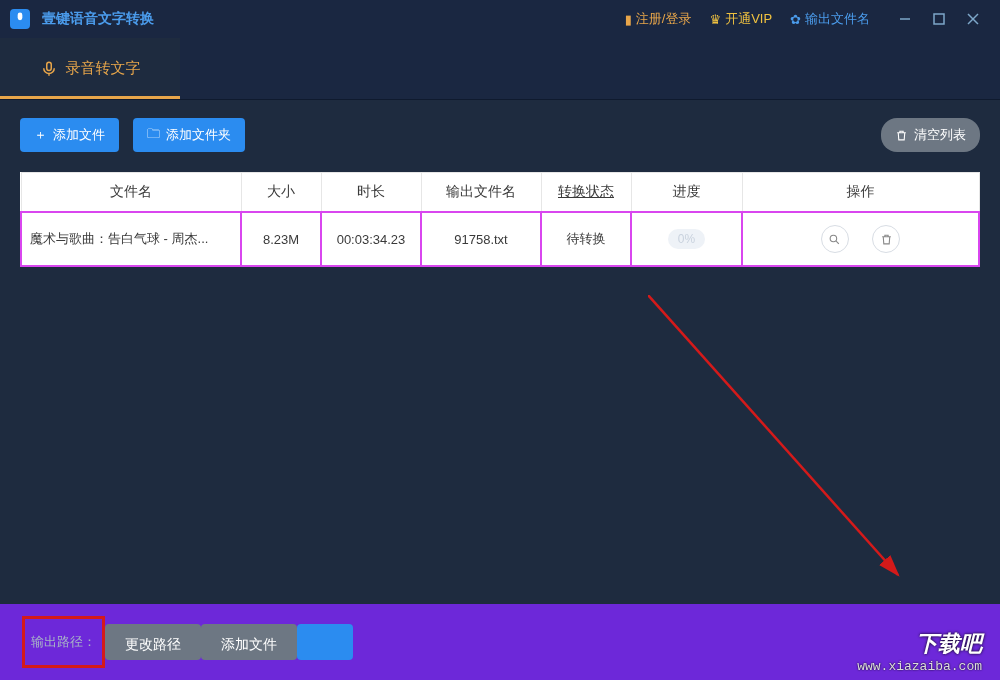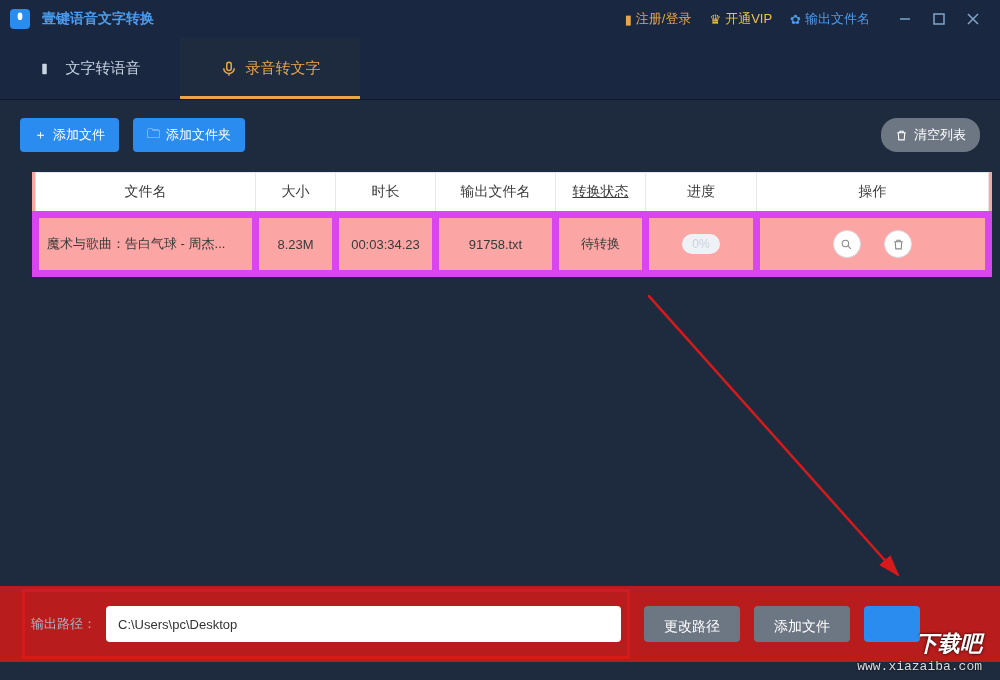--- a/index.html
+++ b/index.html
@@ -24,36 +24,36 @@
 .tab.active::after { content: ""; position: absolute; bottom: 0; left: 0; right: 0; height: 3px; background: #e8a64a; }
 .tab-icon { width: 18px; height: 18px; }
 
 .content { padding: 18px 20px 0 20px; }
 .toolbar { display: flex; gap: 14px; align-items: center; }
 .btn { height: 34px; padding: 0 14px; border-radius: 4px; display: flex; align-items: center; gap: 6px; font-size: 13px; color: #fff; cursor: pointer; border: none; }
 .btn.blue { background: #2b8cf0; }
 .btn.gray { background: #6d7783; }
 .spacer { flex: 1; }
 
-.table { margin-top: 20px; background: #fca5a5; width: 100%; border-collapse: collapse; margin-left: 12px; }
+.table { margin-top: 20px; background: #ffffff; width: 100%; border-collapse: collapse; }
 .table th { background: #fff; color: #3a3a3a; font-weight: normal; font-size: 14px; padding: 10px 6px; border: 1px solid #e6e6e6; }
-.table td { color: #3a3a3a; font-size: 13px; padding: 12px 6px; border: 7px solid #d946ef; text-align: center; }
+.table td { color: #3a3a3a; font-size: 13px; padding: 12px 6px; border: 2px solid #d946ef; text-align: center; }
 .table td.fname { text-align: left; padding-left: 8px; }
 .col-name { width: 220px; }
 .col-size { width: 80px; }
 .col-dur { width: 100px; }
 .col-out { width: 120px; }
 .col-stat { width: 90px; text-decoration: underline; }
 .col-prog { width: 111px; }
 .col-act { }
 .progress-pill { background: #eef2f7; color: #c9d2de; border-radius: 12px; padding: 3px 10px; font-size: 12px; display: inline-block; }
 .act-btn { width: 28px; height: 28px; border-radius: 50%; border: 1px solid #d8dde4; background: #fff; display: inline-flex; align-items: center; justify-content: center; cursor: pointer; margin: 0 10px; color: #888; }
 .act-btn svg { width: 13px; height: 13px; }
 
-.bottombar { position: absolute; left: 0; right: 0; bottom: 18px; height: 76px; background: #b91c1c; display: flex; align-items: center; padding: 0 22px; gap: 14px; }
+.bottombar { position: absolute; left: 0; right: 0; bottom: 0; height: 76px; background: #6d28d9; display: flex; align-items: center; padding: 0 22px; }
 .output-group { display: flex; align-items: center; gap: 10px; border: 3px solid #d41a1a; padding: 14px 6px 14px 6px; flex: 0 0 auto; }
 .output-label { color: #a8b4c6; font-size: 13px; }
 .output-input { width: 515px; height: 36px; border-radius: 4px; border: none; background: #fff; padding: 0 12px; font-size: 13px; color: #333; }
 .gbtn { background: #6d7783; color: #fff; height: 36px; padding: 12px 20px; border-radius: 4px; border: none; font-size: 14px; cursor: pointer; }
 .rightbtn { background: #2b8cf0; position: relative; }
 
 .arrow-line { position: absolute; top: 295px; left: 648px; width: 300px; height: 300px; pointer-events: none; }
 
 .watermark { position: absolute; right: 18px; bottom: 6px; text-align: right; pointer-events: none; }
 .watermark .wm1 { color: #fff; font-size: 22px; font-weight: bold; font-style: italic; text-shadow: 0 0 3px #000; }
@@ -99,27 +99,20 @@
         <svg viewBox="0 0 14 14">
             <line x1="2" y1="2" x2="12" y2="12" stroke="currentColor" stroke-width="1.5"></line>
             <line x1="12" y1="2" x2="2" y2="12" stroke="currentColor" stroke-width="1.5"></line>
           </svg>
       </div>
     </div>
   </div>
 </div>
 
 <div class="tabbar">
-  <div class="tab">
-    <svg class="tab-icon" viewBox="0 0 24 24" fill="currentColor">
-        <rect x="3" y="5" width="6" height="14" rx="1"></rect>
-        <path d="M12 8h8M12 12h8M12 16h5"></path>
-      </svg>
-    <span>文字转语音</span>
-  </div>
   <div class="tab active">
     <svg class="tab-icon" viewBox="0 0 24 24" fill="none" stroke="currentColor" stroke-width="2">
         <rect x="9" y="3" width="6" height="11" rx="3"></rect>
         <path d="M5 11a7 7 0 0 0 14 0M12 18v3"></path>
       </svg>
     <span>录音转文字</span>
   </div>
 </div>
 
 <div class="content">
@@ -186,21 +179,20 @@
       <marker id="ah" markerWidth="10" markerHeight="10" refX="8" refY="3" orient="auto">
         <path d="M0,0 L0,6 L9,3 z" fill="#d41a1a"></path>
       </marker>
     </defs>
   <line x1="0" y1="0" x2="250" y2="280" stroke="#d41a1a" stroke-width="2.5" marker-end="url(#ah)"></line>
 </svg>
 
 <div class="bottombar">
   <div class="output-group">
     <span class="output-label">输出路径：</span>
-    <input class="output-input" value="C:\Users\pc\Desktop" style="">
   </div>
   <button class="gbtn">更改路径</button>
   <button class="gbtn">添加文件</button>
   <button class="gbtn rightbtn">&nbsp;&nbsp;&nbsp;&nbsp;</button>
 </div>
 
 <div class="watermark">
   <div class="wm1">下载吧</div>
   <div class="wm2">www.xiazaiba.com</div>
 </div>

